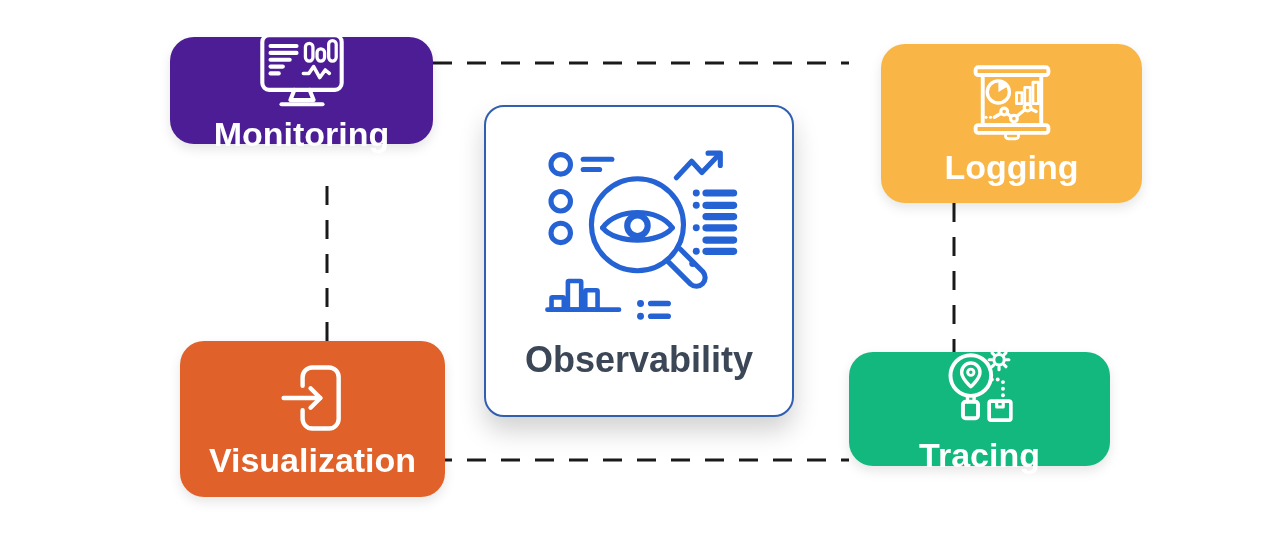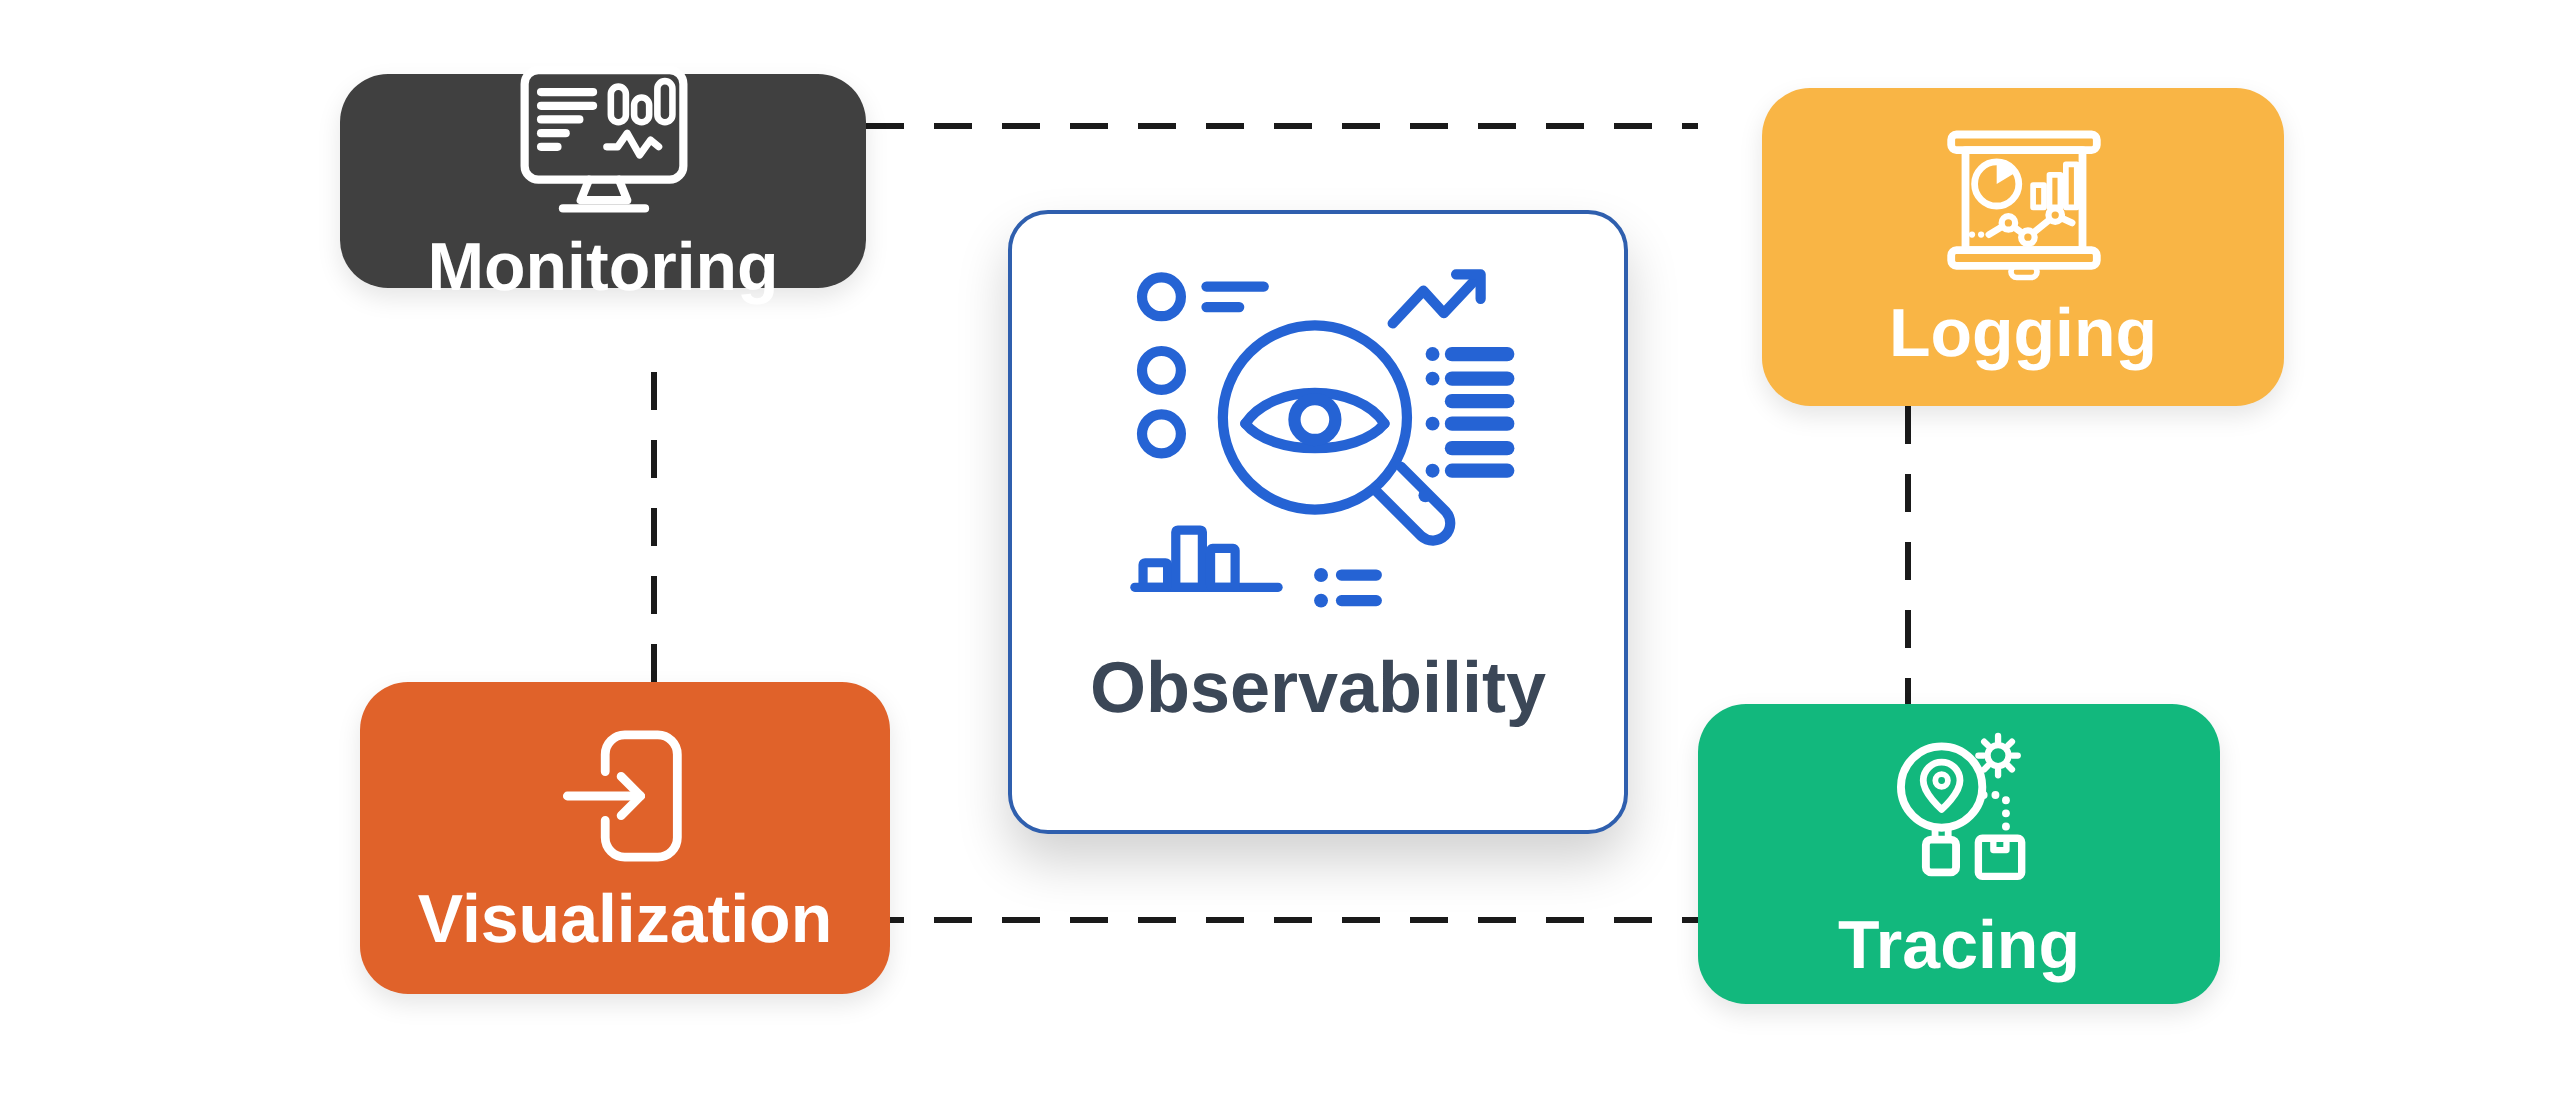--- a/index.html
+++ b/index.html
@@ -11,31 +11,31 @@
   .stage{position:absolute;inset:0;}
   svg{display:block;}
   .connector-layer{position:absolute;left:0;top:0;pointer-events:none;}
 
   .node{
     position:absolute;border-radius:24px;color:#ffffff;
     display:flex;flex-direction:column;align-items:center;justify-content:center;
     gap:8px;box-shadow:0 5px 12px rgba(0,0,0,.10);
   }
   .node .label{font-weight:700;font-size:34px;line-height:1;white-space:nowrap;}
-  .node-monitoring{left:170px;top:37px;width:263px;height:107px;background:#404040;}
+  .node-monitoring{left:170px;top:37px;width:263px;height:107px;background:#4c1d95;}
   .node-logging{left:849px;top:44px;width:261px;height:159px;background:#f9b545;margin-left:32px;}
   .node-visualization{left:180px;top:341px;width:265px;height:156px;background:#e0622a;}
-  .node-tracing{left:849px;top:352px;width:261px;height:150px;background:#12b87d;}
+  .node-tracing{left:849px;top:352px;width:261px;height:114px;background:#12b87d;}
 
   .center-card{
     position:absolute;left:484px;top:105px;width:310px;height:312px;
     background:#ffffff;border:2px solid #2f5fae;border-radius:20px;
     box-shadow:0 14px 26px rgba(0,0,0,.18);
     display:flex;flex-direction:column;align-items:center;justify-content:flex-start;
-    box-sizing:border-box;padding-top:24px;margin-left:20px;
+    box-sizing:border-box;padding-top:40px;
   }
   .center-card .label{
     font-weight:700;font-size:36px;color:#3b4757;margin-top:14px;white-space:nowrap;
   }
   .icon-wrap{display:flex;align-items:center;justify-content:center;}
 </style>
 </head>
 <body>
 
 <div class="stage">

